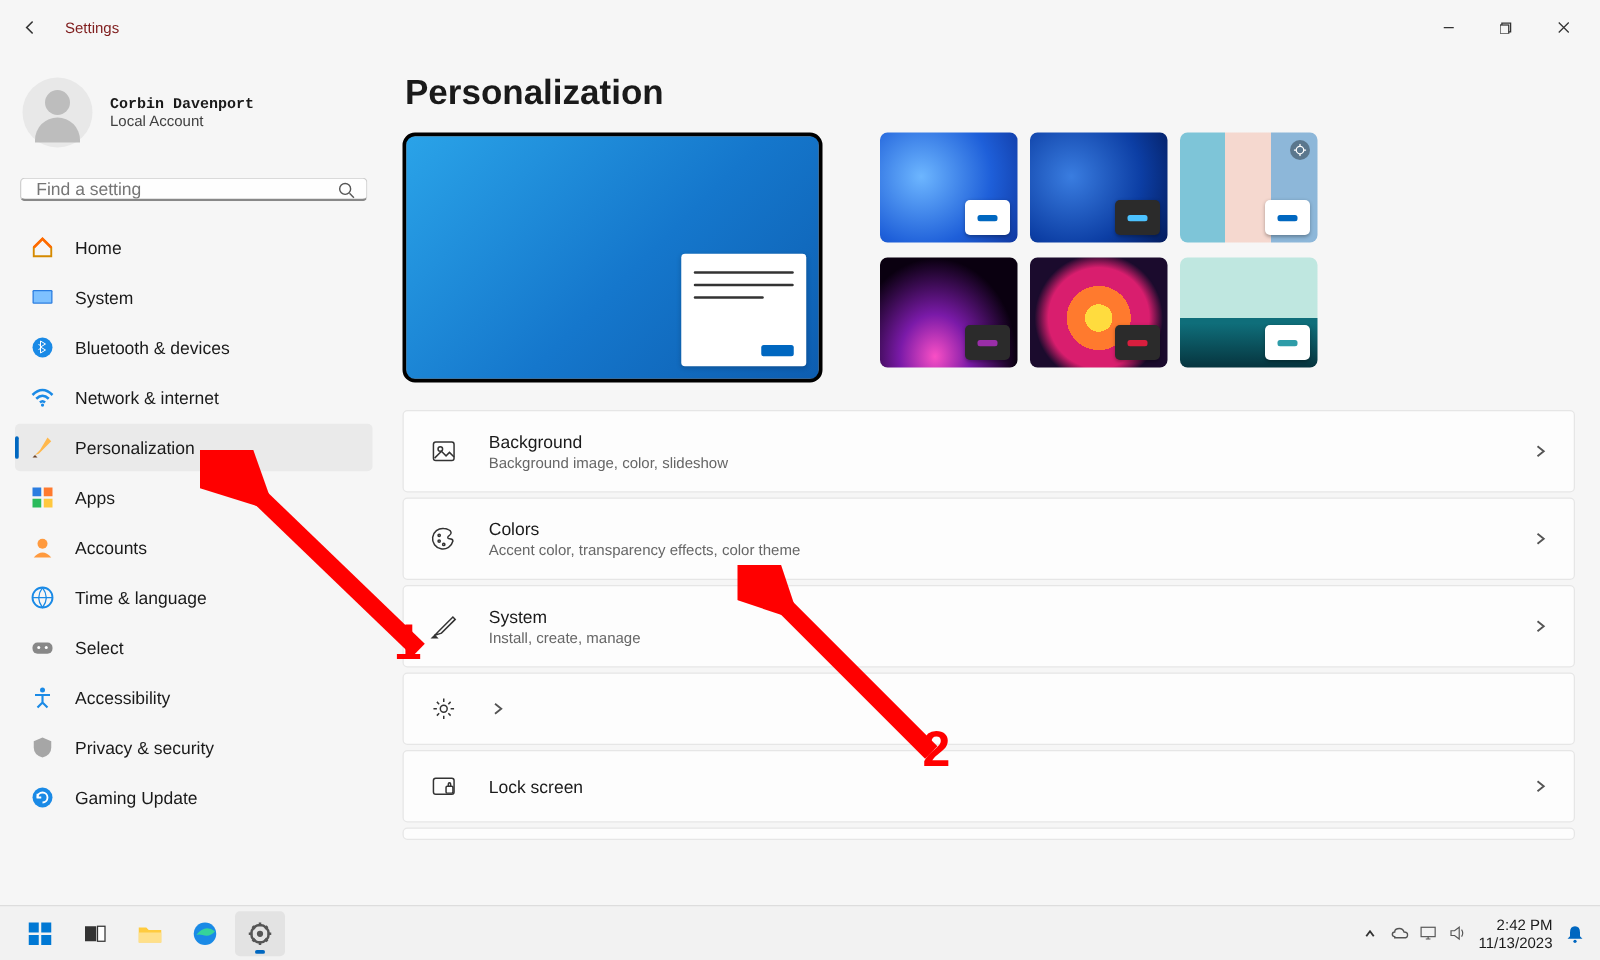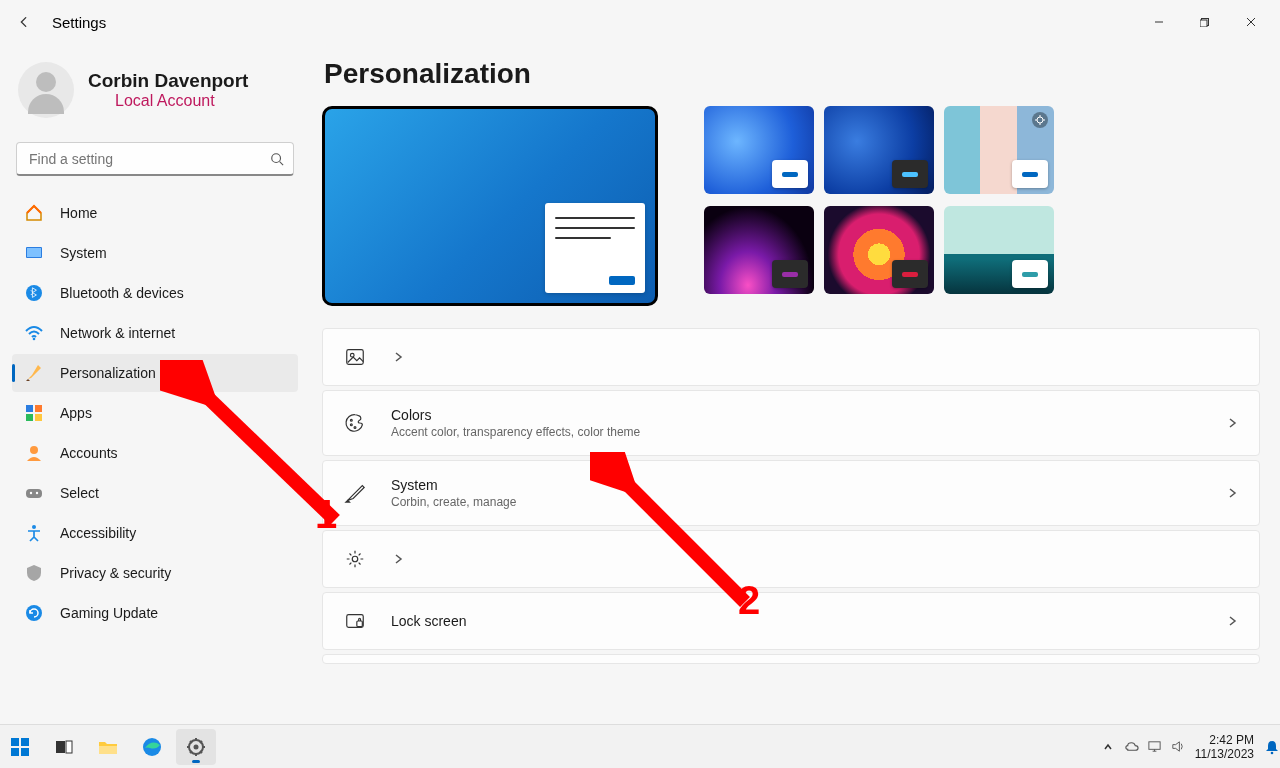--- a/index.html
+++ b/index.html
@@ -2,41 +2,41 @@
 <html><head>
 <meta charset="utf-8">
 <style>
 * { box-sizing: border-box; margin: 0; padding: 0; }
 body { font-family: "Segoe UI", -apple-system, sans-serif; font-size: 14px; color: #1a1a1a; background: #f6f6f6; width: 1280px; height: 768px; overflow: hidden; position: relative; }
 
 
 .titlebar { height: 44px; display: flex; align-items: center; padding: 0 6px; }
 .back-btn { width: 36px; height: 36px; display: flex; align-items: center; justify-content: center; border-radius: 4px; }
 .back-btn svg { width: 14px; height: 14px; }
-.title { font-size: 15px; margin-left: 10px; color: #000000; }
+.title { font-size: 12px; margin-left: 10px; color: #7f1d1d; }
 .win-controls { margin-left: auto; display: flex; }
 .win-btn { width: 46px; height: 32px; display: flex; align-items: center; justify-content: center; }
 .win-btn svg { width: 10px; height: 10px; }
 
 
 .layout { display: flex; height: calc(100% - 44px - 44px); }
 .sidebar { width: 310px; padding: 12px 12px 0 12px; display: flex; flex-direction: column; }
 .content { flex: 1; padding: 6px 20px 0 12px; overflow-y: auto; }
 
 
 .user { display: flex; align-items: center; gap: 14px; padding: 6px 6px 14px 6px; }
 .avatar { width: 56px; height: 56px; border-radius: 50%; background: #e8e8e8; position: relative; }
 .avatar::before { content:""; position:absolute; top:10px; left:50%; transform:translateX(-50%); width:20px; height:20px; background:#bdbdbd; border-radius:50%; }
 .avatar::after { content:""; position:absolute; bottom:4px; left:50%; transform:translateX(-50%); width:36px; height:20px; background:#bdbdbd; border-radius:18px 18px 0 0; }
-.user-name { font-weight: 600; font-size: 19px; }
-.user-sub { font-size: 16px; color: #be185d; margin-left: 27px; }
+.user-name { font-weight: 600; font-size: 12px; font-family: Liberation Mono, monospace; }
+.user-sub { font-size: 12px; color: #404040; }
 
 
 .search-wrap { position: relative; margin: 10px 4px 12px 4px; }
-.search { width: 100%; height: 34px; border: 1px solid #cfcfcf; border-bottom: 2px solid #888; border-radius: 4px; padding: 0 36px 0 12px; font-size: 14px; background: #fefefe; outline: none; }
+.search { width: 100%; height: 19px; border: 1px solid #cfcfcf; border-bottom: 2px solid #888; border-radius: 4px; padding: 0 36px 0 12px; font-size: 14px; background: #fefefe; outline: none; }
 .search-icon { position: absolute; right: 10px; top: 50%; transform: translateY(-50%); width: 14px; height: 14px; }
 
 
 .nav { margin-top: 4px; }
 .nav-item { display: flex; align-items: center; gap: 16px; height: 38px; padding: 0 12px; border-radius: 4px; margin: 2px 0; cursor: pointer; position: relative; }
 .nav-item.active { background: #eaeaea; }
 .nav-item.active::before { content:""; position:absolute; left:0; top:10px; bottom:10px; width:3px; border-radius:2px; background:#0067c0; }
 .nav-icon { width: 20px; height: 20px; display:flex; align-items:center; justify-content:center; }
 .nav-label { font-size: 14px; }
 
@@ -74,21 +74,21 @@
 .row-body { flex:1; }
 .row-title { font-size:14px; }
 .row-sub { font-size:12px; color:#666; margin-top:2px; }
 .chev { width:14px; height:14px; }
 
 
 .annot { position:absolute; z-index:50; pointer-events:none; }
 .annot-num { font-size:40px; font-weight:800; color:#ff0000; position:absolute; }
 
 
-.taskbar { position:absolute; left:0; right:0; bottom:0; height:44px; background:#f2f2f2; border-top:1px solid #ddd; display:flex; align-items:center; padding:0 0; }
+.taskbar { position:absolute; left:0; right:0; bottom:0; height:44px; background:#f2f2f2; border-top:1px solid #ddd; display:flex; align-items:center; padding:0 12px; }
 .task-items { display:flex; gap:4px; align-items:center; }
 .task-btn { width:40px; height:36px; display:flex; align-items:center; justify-content:center; border-radius:4px; }
 .task-btn.active { background:#e3e3e3; position:relative; }
 .task-btn.active::after { content:""; position:absolute; bottom:2px; left:50%; transform:translateX(-50%); width:8px; height:3px; border-radius:2px; background:#0067c0; }
 .tray { margin-left:auto; display:flex; align-items:center; gap:10px; }
 .tray-icons { display:flex; gap:8px; align-items:center; }
 .tray-icons svg { width:15px; height:15px; }
 .clock { font-size:12px; line-height:14px; text-align:right; }
 .notif { width:16px; height:16px; }
 
@@ -202,20 +202,29 @@
             <svg viewBox="0 0 20 20">
               <circle cx="10" cy="7" r="4" fill="#ff9a3e"></circle>
               <path d="M3 18 Q10 10 17 18 Z" fill="#ff9a3e"></path>
             </svg>
           </span>
         <span class="nav-label">Accounts</span>
       </div>
       <div class="nav-item">
         <span class="nav-icon">
             <svg viewBox="0 0 20 20">
+              <circle cx="10" cy="10" r="8" fill="none" stroke="#1a8ae6" stroke-width="1.5"></circle>
+              <path d="M10 2 Q4 10 10 18 Q16 10 10 2 M2 10 H18" stroke="#1a8ae6" stroke-width="1" fill="none"></path>
+            </svg>
+          </span>
+        <span class="nav-label">Time &amp; language</span>
+      </div>
+      <div class="nav-item">
+        <span class="nav-icon">
+            <svg viewBox="0 0 20 20">
               <rect x="2" y="6" width="16" height="9" rx="4" fill="#888"></rect>
               <circle cx="7" cy="10" r="1.2" fill="#fff"></circle>
               <circle cx="13" cy="10" r="1.2" fill="#fff"></circle>
             </svg>
           </span>
         <span class="nav-label">Select</span>
       </div>
       <div class="nav-item">
         <span class="nav-icon">
             <svg viewBox="0 0 20 20">
@@ -300,20 +309,24 @@
     </div>
 
     <div class="row">
       <div class="row-icon">
           <svg viewBox="0 0 24 24">
             <rect x="3" y="4" width="18" height="16" rx="2"></rect>
             <circle cx="9" cy="10" r="2"></circle>
             <path d="M4 18 L10 12 L14 16 L17 13 L21 17"></path>
           </svg>
         </div>
+      <div class="row-body">
+          <div class="row-title">Background</div>
+          <div class="row-sub">Background image, color, slideshow</div>
+        </div>
       <svg class="chev" viewBox="0 0 14 14">
           <path d="M5 3 L10 7 L5 11" stroke="#555" stroke-width="1.5" fill="none"></path>
         </svg>
     </div>
     <div class="row">
       <div class="row-icon">
           <svg viewBox="0 0 24 24">
             <path d="M12 3 A9 9 0 1 0 20 14 C20 12 18 12 17 12 C15 12 15 10 17 9 C19 8 19 5 16 4 C15 3.5 13 3 12 3 Z"></path>
             <circle cx="8" cy="9" r="1"></circle>
             <circle cx="8" cy="14" r="1"></circle>
@@ -330,21 +343,21 @@
     </div>
     <div class="row">
       <div class="row-icon">
           <svg viewBox="0 0 24 24">
             <path d="M4 20 L8 16 L20 4 L22 6 L10 18 Z"></path>
             <path d="M4 20 L2 22 L6 22 Z"></path>
           </svg>
         </div>
       <div class="row-body">
           <div class="row-title">System</div>
-          <div class="row-sub">Corbin, create, manage</div>
+          <div class="row-sub">Install, create, manage</div>
         </div>
       <svg class="chev" viewBox="0 0 14 14">
           <path d="M5 3 L10 7 L5 11" stroke="#555" stroke-width="1.5" fill="none"></path>
         </svg>
     </div>
     <div class="row">
       <div class="row-icon">
           <svg viewBox="0 0 24 24">
             <circle cx="12" cy="12" r="3"></circle>
             <path d="M12 3 V6 M12 18 V21 M3 12 H6 M18 12 H21 M6 6 L8 8 M16 16 L18 18 M18 6 L16 8 M8 16 L6 18"></path>

